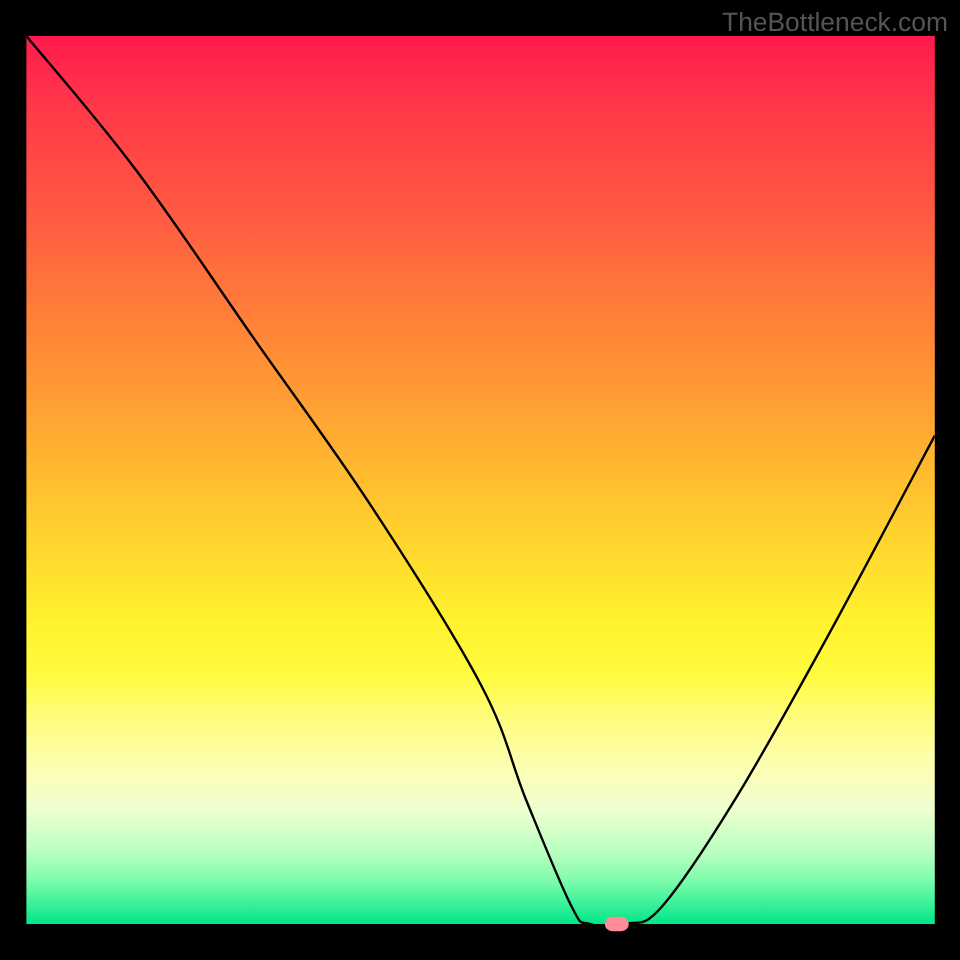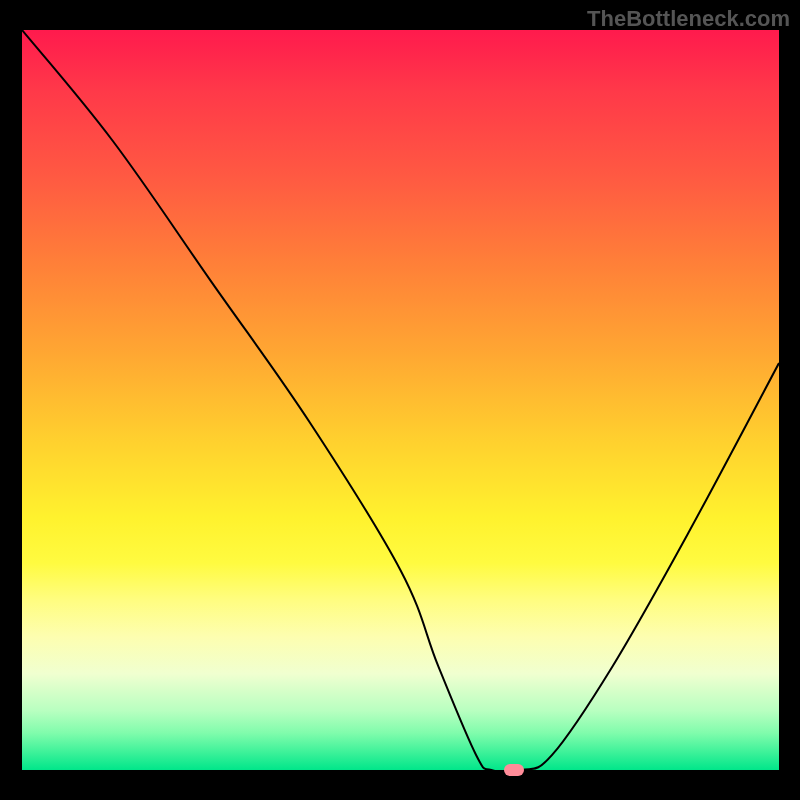--- a/index.html
+++ b/index.html
@@ -10,21 +10,21 @@
     background: #000;
     font-family: Arial, sans-serif;
     position: relative;
   }
   .watermark {
     position: absolute;
     top: 6px;
     right: 10px;
     color: #555;
     font-size: 22px;
-    font-weight: 700;
+    font-weight: 400;
     z-index: 10;
   }
   .chart-area {
     position: absolute;
     left: 22px;
     top: 30px;
     width: 757px;
     height: 740px;
     background: linear-gradient(to bottom,
       #ff1a4d 0%,

